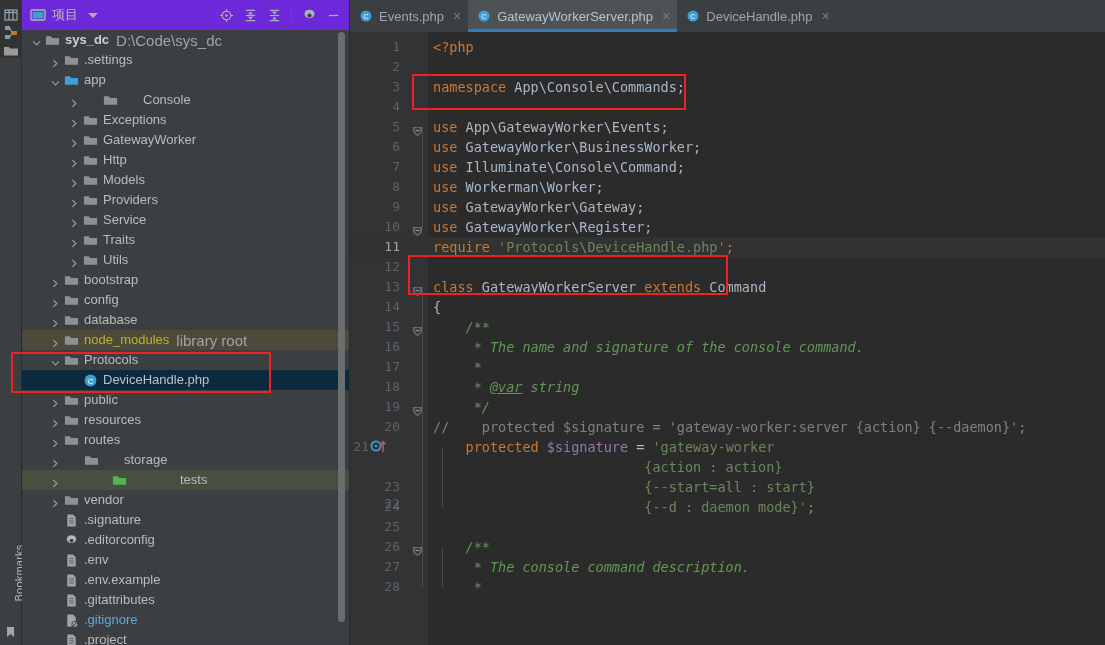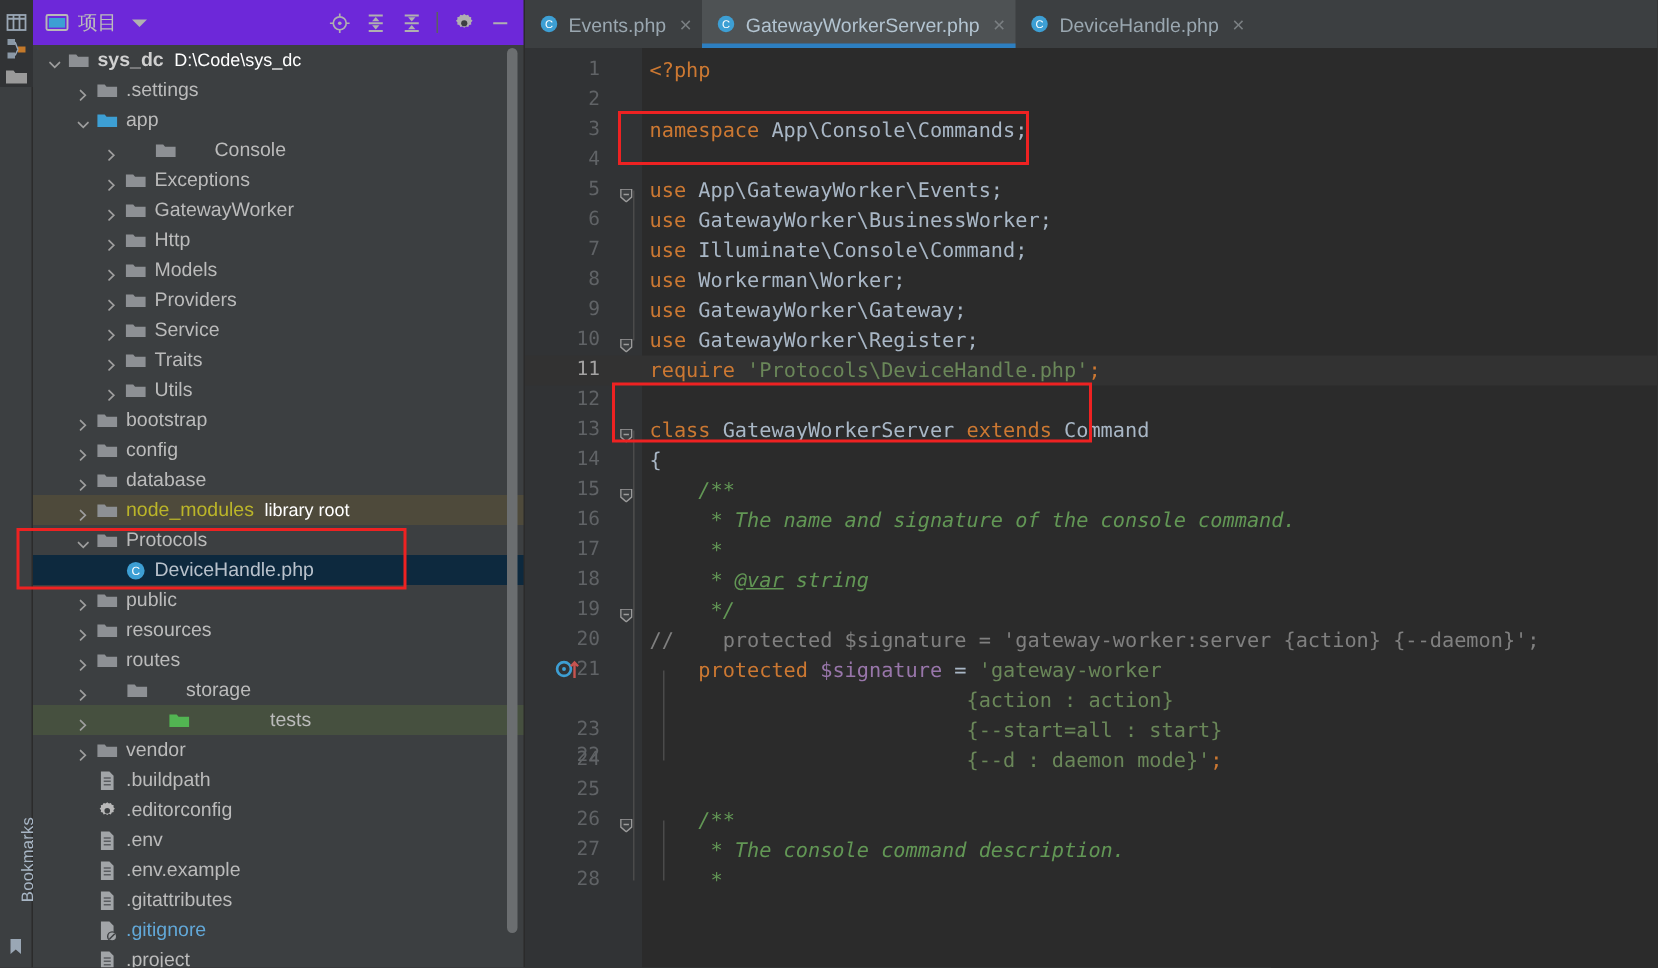--- a/index.html
+++ b/index.html
@@ -60,21 +60,21 @@
   }
   .row{
     position:relative; height:20px; display:flex; align-items:center;
     white-space:nowrap;
   }
   .row .arrow{
     width:9px; height:9px; flex:none; margin-right:4px;
   }
   .row .ico{ width:15px; height:15px; flex:none; margin-right:5px; }
   .row .lbl{ line-height:20px; }
-  .row .sub{ color:#ffffff; margin-left:7px; font-size:12px; }
+  .row .sub{ color:#a3a3a3; margin-left:7px; font-size:15px; }
   .row.sel{ background:#0d293e; }
   .row.lib{ background:#4e4a3b; }
   .row.testsrow{ background:#46503f; }
   .row.bold .lbl{ font-weight:bold; color:#d0d0d0; }
   .row.yellow .lbl{ color:#bbb529; }
   .row.blue .lbl{ color:#62a8d8; }
   .row.sel .lbl{ color:#b9c2cc; }
 
   .panel-scroll{
     position:absolute; right:5px; top:32px; width:7px; height:590px;
@@ -466,21 +466,21 @@
           <span class="lbl">vendor</span>
         </div>
         <div class="row " style="padding-left: 29px;">
           <span class="arrow"></span>
           <span class="ico"><svg width="15" height="15" viewBox="0 0 16 16">
               <path d="M3.5 1.5 h6 l3 3 v10 h-9 z" fill="#a2a5a8"></path>
               <line x1="5.5" y1="6" x2="10.5" y2="6" stroke="#5a5d60" stroke-width="1"></line>
               <line x1="5.5" y1="8.4" x2="10.5" y2="8.4" stroke="#5a5d60" stroke-width="1"></line>
               <line x1="5.5" y1="10.8" x2="10.5" y2="10.8" stroke="#5a5d60" stroke-width="1"></line>
             </svg></span>
-          <span class="lbl">.buildpath</span>
+          <span class="lbl">.signature</span>
         </div>
         <div class="row " style="padding-left: 29px;">
           <span class="arrow"></span>
           <span class="ico"><svg width="15" height="15" viewBox="0 0 16 16">
               <path d="M8 2 l1.2 .8 1.4-.4 .6 1.3 1.4 .4 -.2 1.4 1 1 -1 1 .2 1.4 -1.4 .4 -.6 1.3 -1.4-.4 -1.2 .8 -1.2-.8 -1.4 .4 -.6-1.3 -1.4-.4 .2-1.4 -1-1 1-1 -.2-1.4 1.4-.4 .6-1.3 1.4 .4 z" fill="#b8b8b8"></path>
               <circle cx="8" cy="8" r="2" fill="#3c3f41"></circle>
             </svg></span>
           <span class="lbl">.editorconfig</span>
         </div>
         <div class="row " style="padding-left: 29px;">
@@ -644,21 +644,21 @@
       <div class="lnrow cur" style="top: 237px; right: 705px;">11</div>
       <div class="lnrow" style="top: 257px; right: 705px;">12</div>
       <div class="lnrow" style="top: 277px; right: 705px;">13</div>
       <div class="lnrow" style="top: 297px; right: 705px;">14</div>
       <div class="lnrow" style="top: 317px; right: 705px;">15</div>
       <div class="lnrow" style="top: 337px; right: 705px;">16</div>
       <div class="lnrow" style="top: 357px; right: 705px;">17</div>
       <div class="lnrow" style="top: 377px; right: 705px;">18</div>
       <div class="lnrow" style="top: 397px; right: 705px;">19</div>
       <div class="lnrow" style="top: 417px; right: 705px;">20</div>
-      <div class="lnrow" style="top: 437px; right: 705px;">21</div>
+      <div class="lnrow" style="top: 437px; right: 736px;">21</div>
       <div class="lnrow" style="top: 457px; right: 705px; margin-top: 37px;">22</div>
       <div class="lnrow" style="top: 477px; right: 705px;">23</div>
       <div class="lnrow" style="top: 497px; right: 705px;">24</div>
       <div class="lnrow" style="top: 517px; right: 705px;">25</div>
       <div class="lnrow" style="top: 537px; right: 705px;">26</div>
       <div class="lnrow" style="top: 557px; right: 705px;">27</div>
       <div class="lnrow" style="top: 577px; right: 705px;">28</div>
       <div class="foldline" style="top: 127px; height: 100px; left: 72px;"></div>
       <div class="foldline" style="top: 287px; height: 300px; left: 72px;"></div>
       <div class="foldline" style="top: 327px; height: 80px; left: 72px;"></div>

